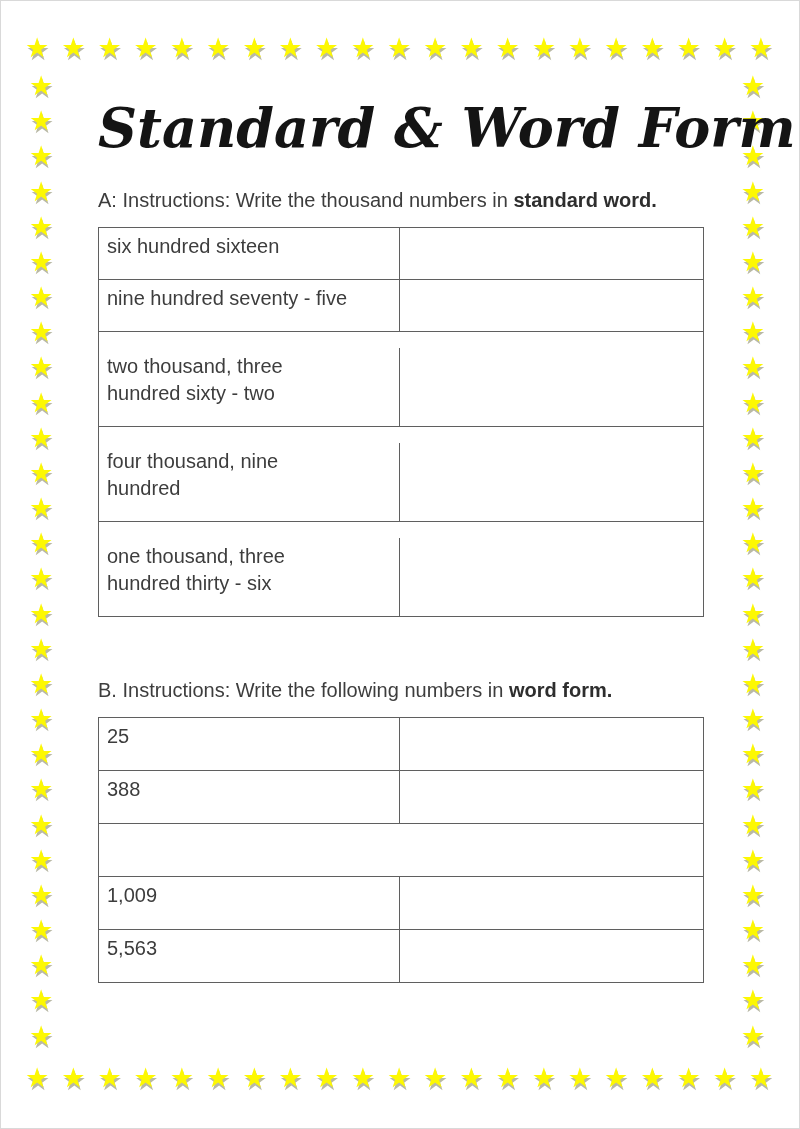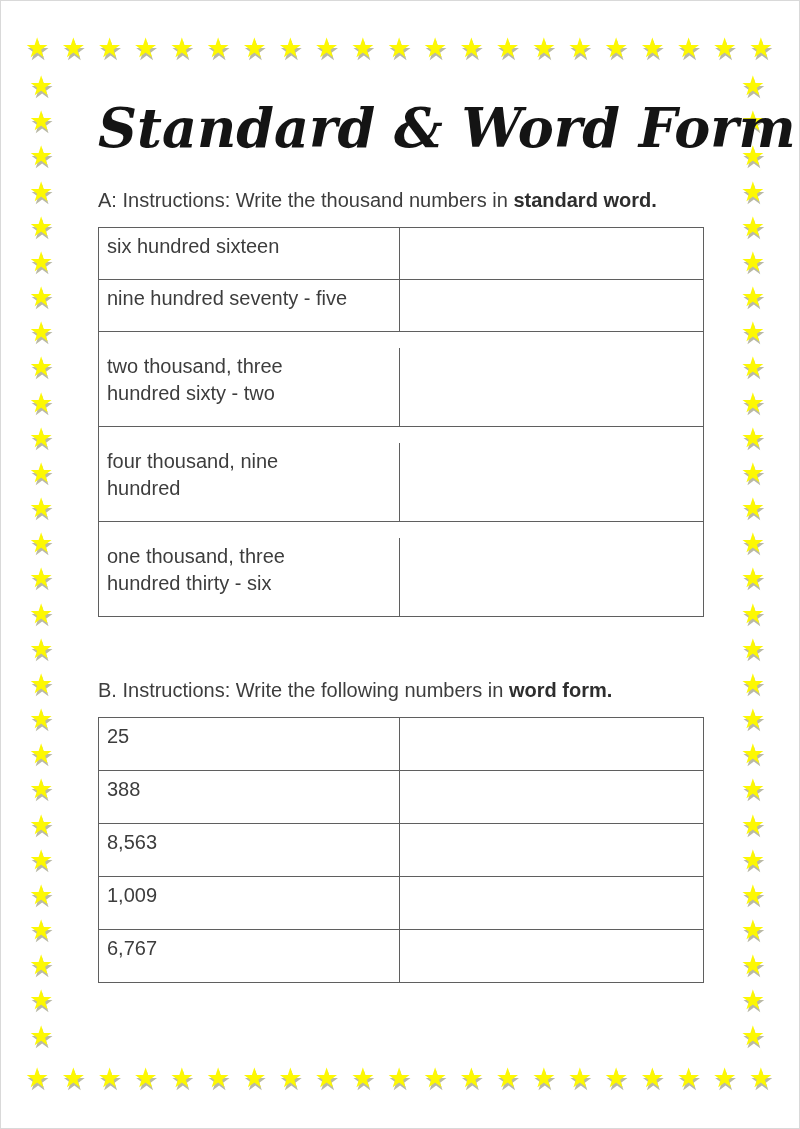--- a/index.html
+++ b/index.html
@@ -222,27 +222,26 @@
     <div class="wtable" id="table-b">
         <div class="trow">
           <div class="cell c1">25</div>
           <div class="cell c2"></div>
         </div>
         <div class="trow">
           <div class="cell c1">388</div>
           <div class="cell c2"></div>
         </div>
         <div class="trow">
-          <div class="cell c1">8,563</div>
           <div class="cell c2"></div>
         </div>
         <div class="trow">
           <div class="cell c1">1,009</div>
           <div class="cell c2"></div>
         </div>
         <div class="trow">
-          <div class="cell c1">6,767</div>
+          <div class="cell c1">5,563</div>
           <div class="cell c2"></div>
         </div>
       </div>
 
   </div>
 </div>
 
 </body></html>

